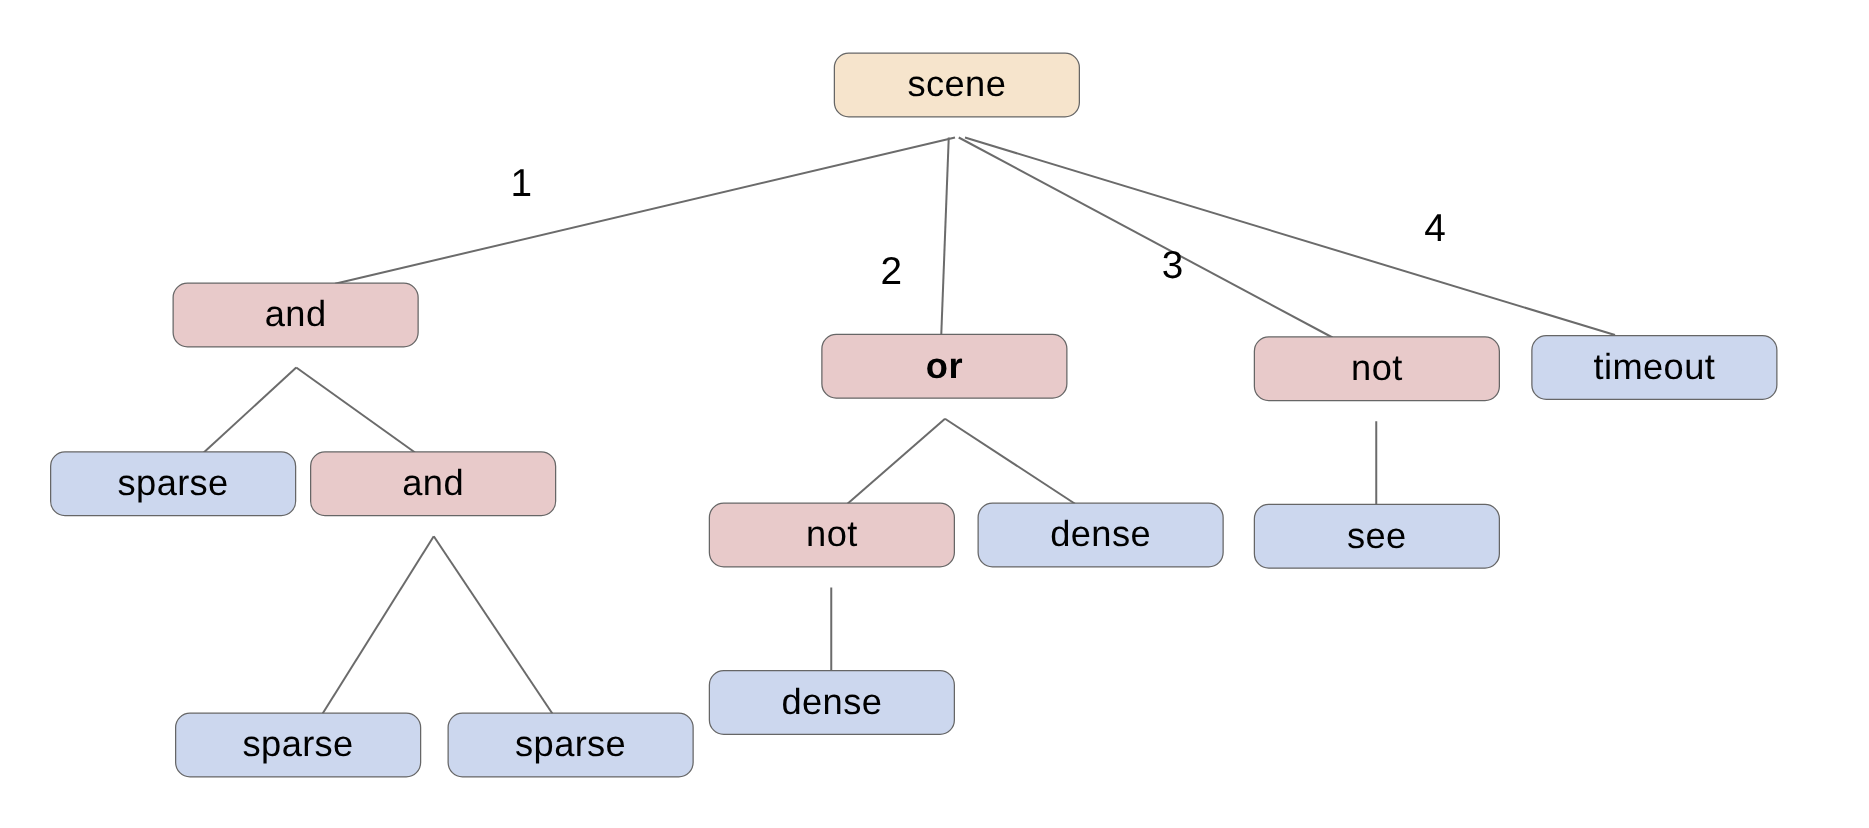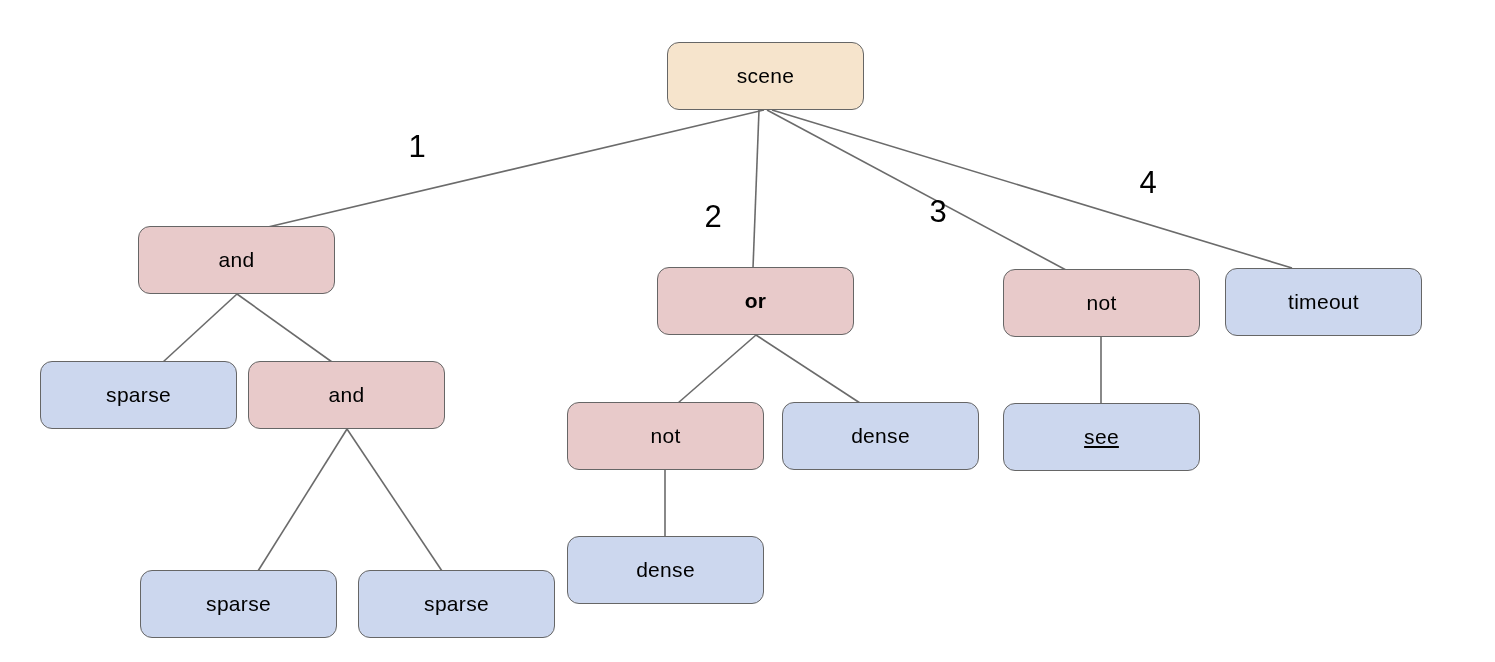--- a/index.html
+++ b/index.html
@@ -21,28 +21,28 @@
     width: 1495px;
     height: 662px;
   }
   svg.edges line {
     stroke: var(--edge_line, #6b6b6b);
     stroke-width: 1.6;
   }
   .node {
     position: absolute;
     width: 197px;
-    height: 68px;
+    height: 52px;
     box-sizing: border-box;
     border: 1.6px solid var(--node_border, #666666);
     border-radius: 12px;
     display: flex;
     align-items: center;
     justify-content: center;
-    font-size: 21px;
+    font-size: 29px;
     color: var(--text, #000000);
     letter-spacing: 0.3px;
   }
   .node.root     { background: var(--root_fill, #f6e4cc); }
   .node.operator { background: var(--operator_fill, #e8caca); }
   .node.leaf     { background: var(--leaf_fill, #ccd7ee); }
   .edge-label {
     position: absolute;
     transform: translate(-50%, -50%);
     font-size: 31px;
@@ -76,18 +76,18 @@
 
   <div class="node root" style="left:667px;  top:42px;">scene</div>
   <div class="node operator" style="left:138px;  top:226px;">and</div>
   <div class="node operator" style="left:657px;  top:267px;font-weight:bold;">or</div>
   <div class="node operator" style="left:1003px; top:269px;">not</div>
   <div class="node leaf" style="left:1225px; top:268px;">timeout</div>
   <div class="node leaf" style="left:40px;   top:361px;">sparse</div>
   <div class="node operator" style="left:248px;  top:361px;">and</div>
   <div class="node operator" style="left:567px;  top:402px;">not</div>
   <div class="node leaf" style="left:782px;  top:402px;">dense</div>
-  <div class="node leaf" style="left:1003px; top:403px;text-decoration:underline;">see</div>
+  <div class="node leaf" style="left:1003px; top:403px;">see</div>
   <div class="node leaf" style="left:140px;  top:570px;">sparse</div>
   <div class="node leaf" style="left:358px;  top:570px;">sparse</div>
   <div class="node leaf" style="left:567px;  top:536px;">dense</div>
 
 </div>
 
 </body></html>

